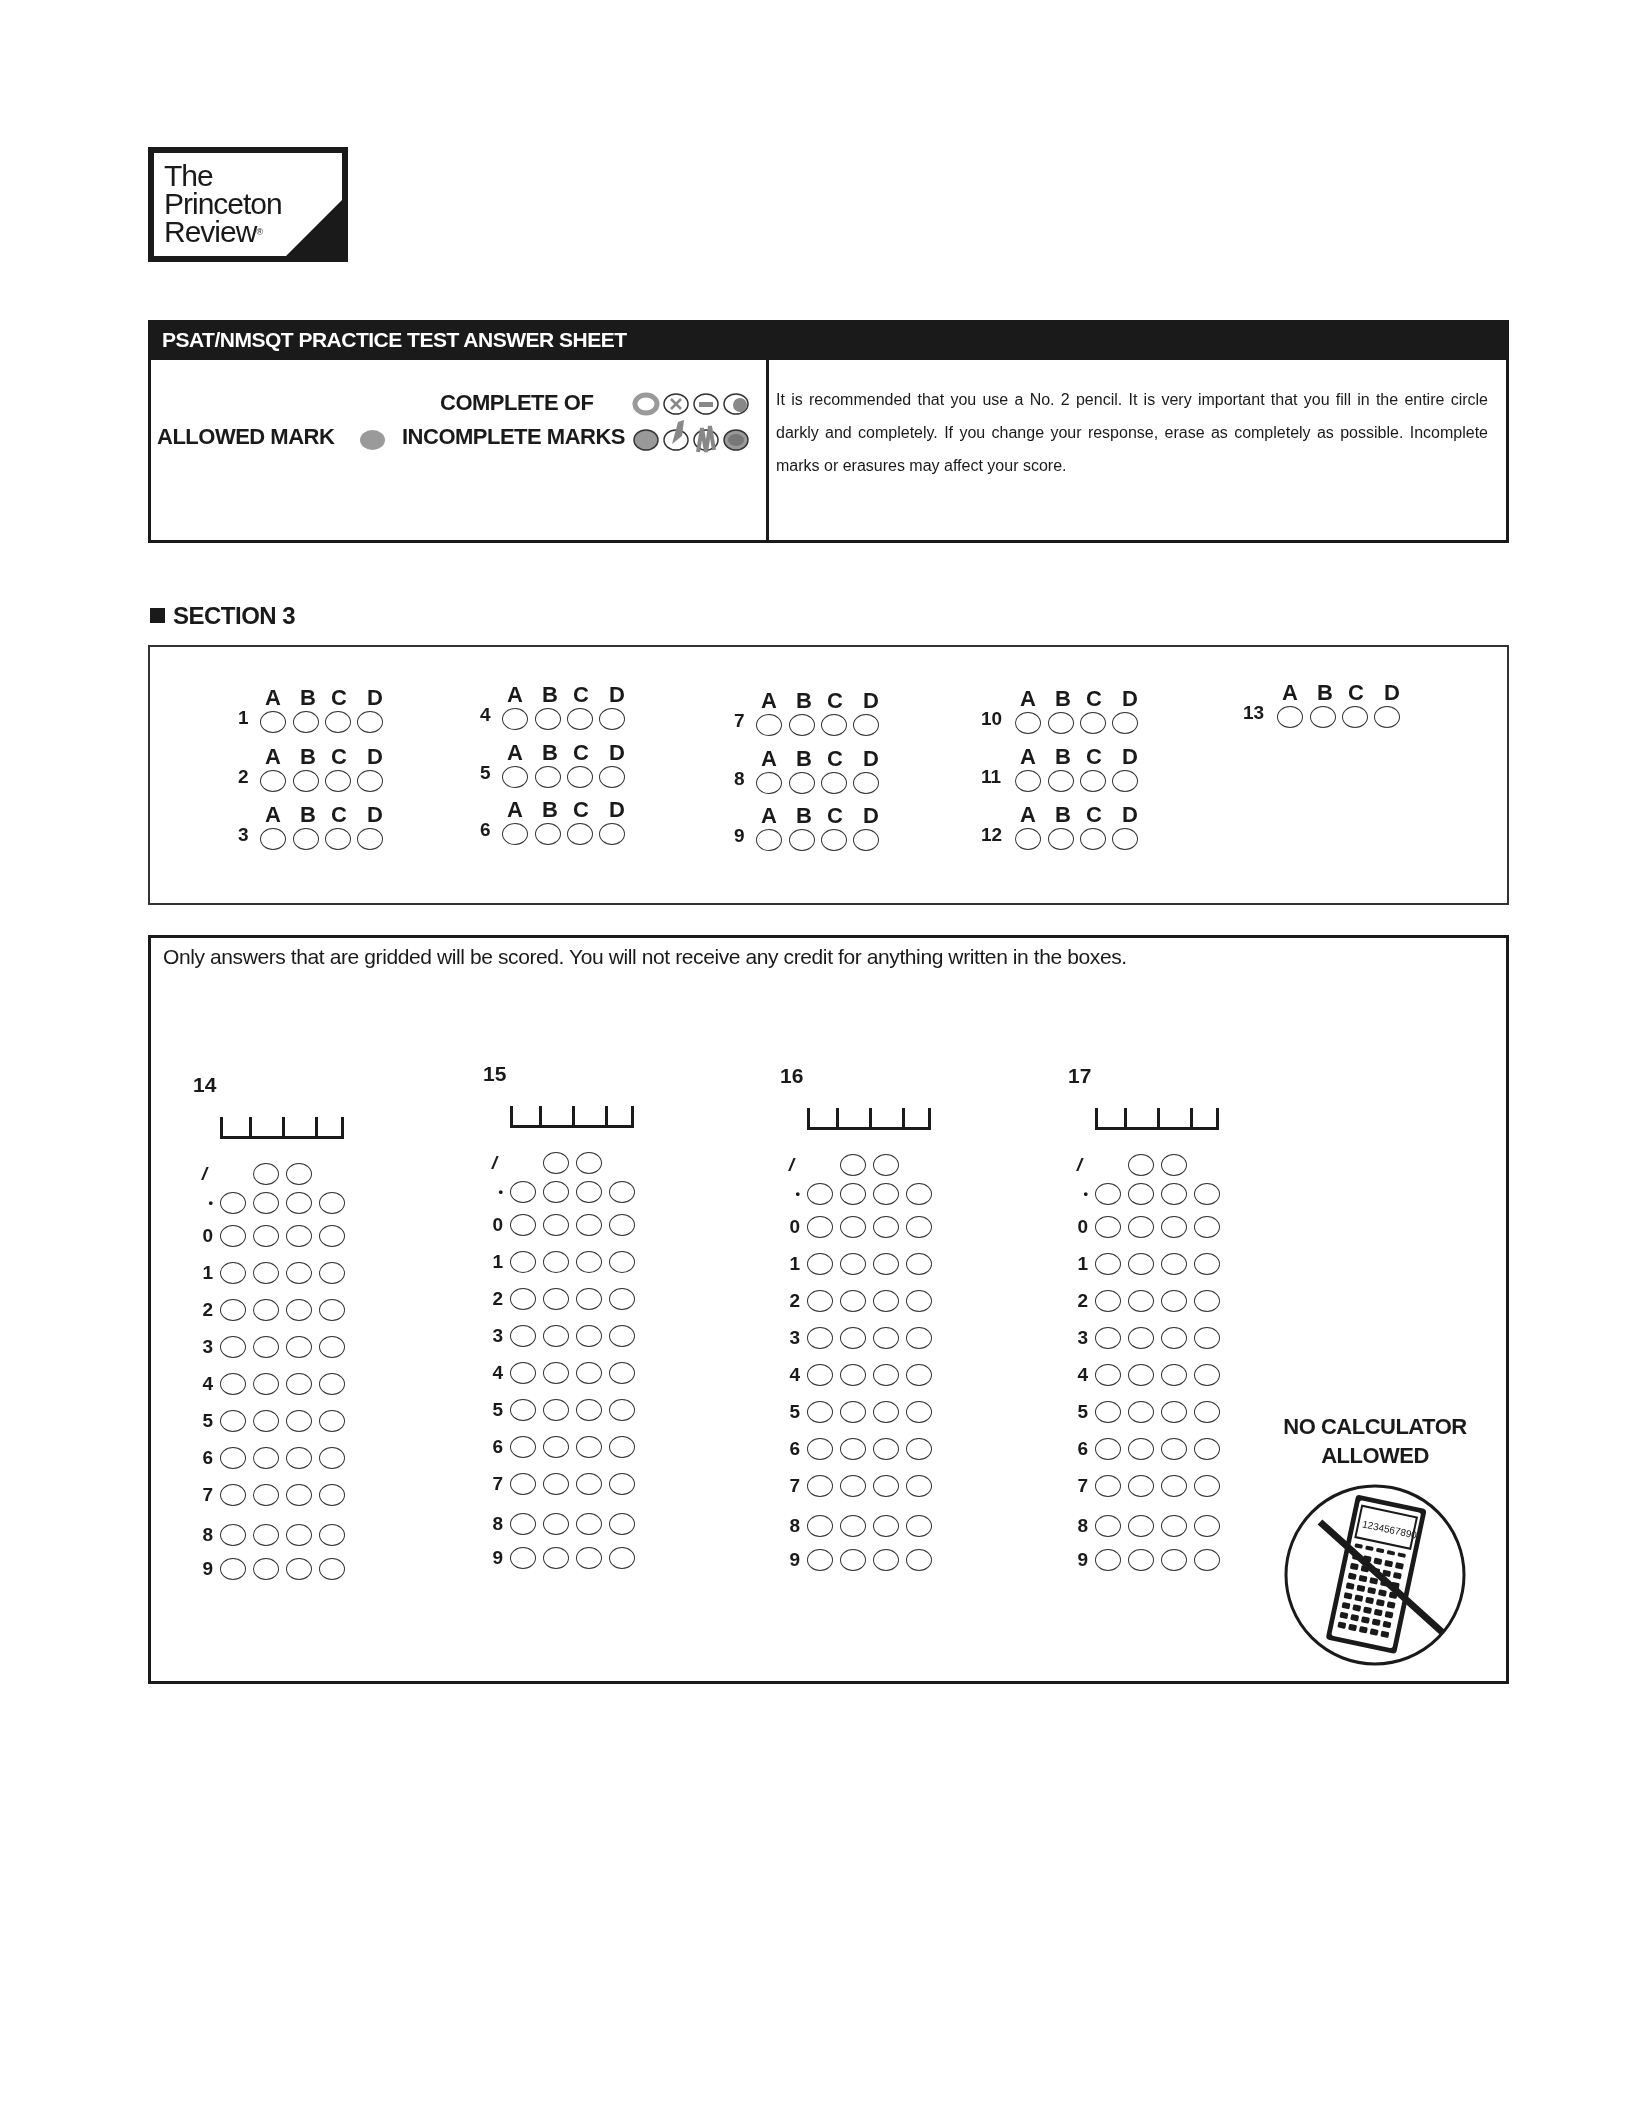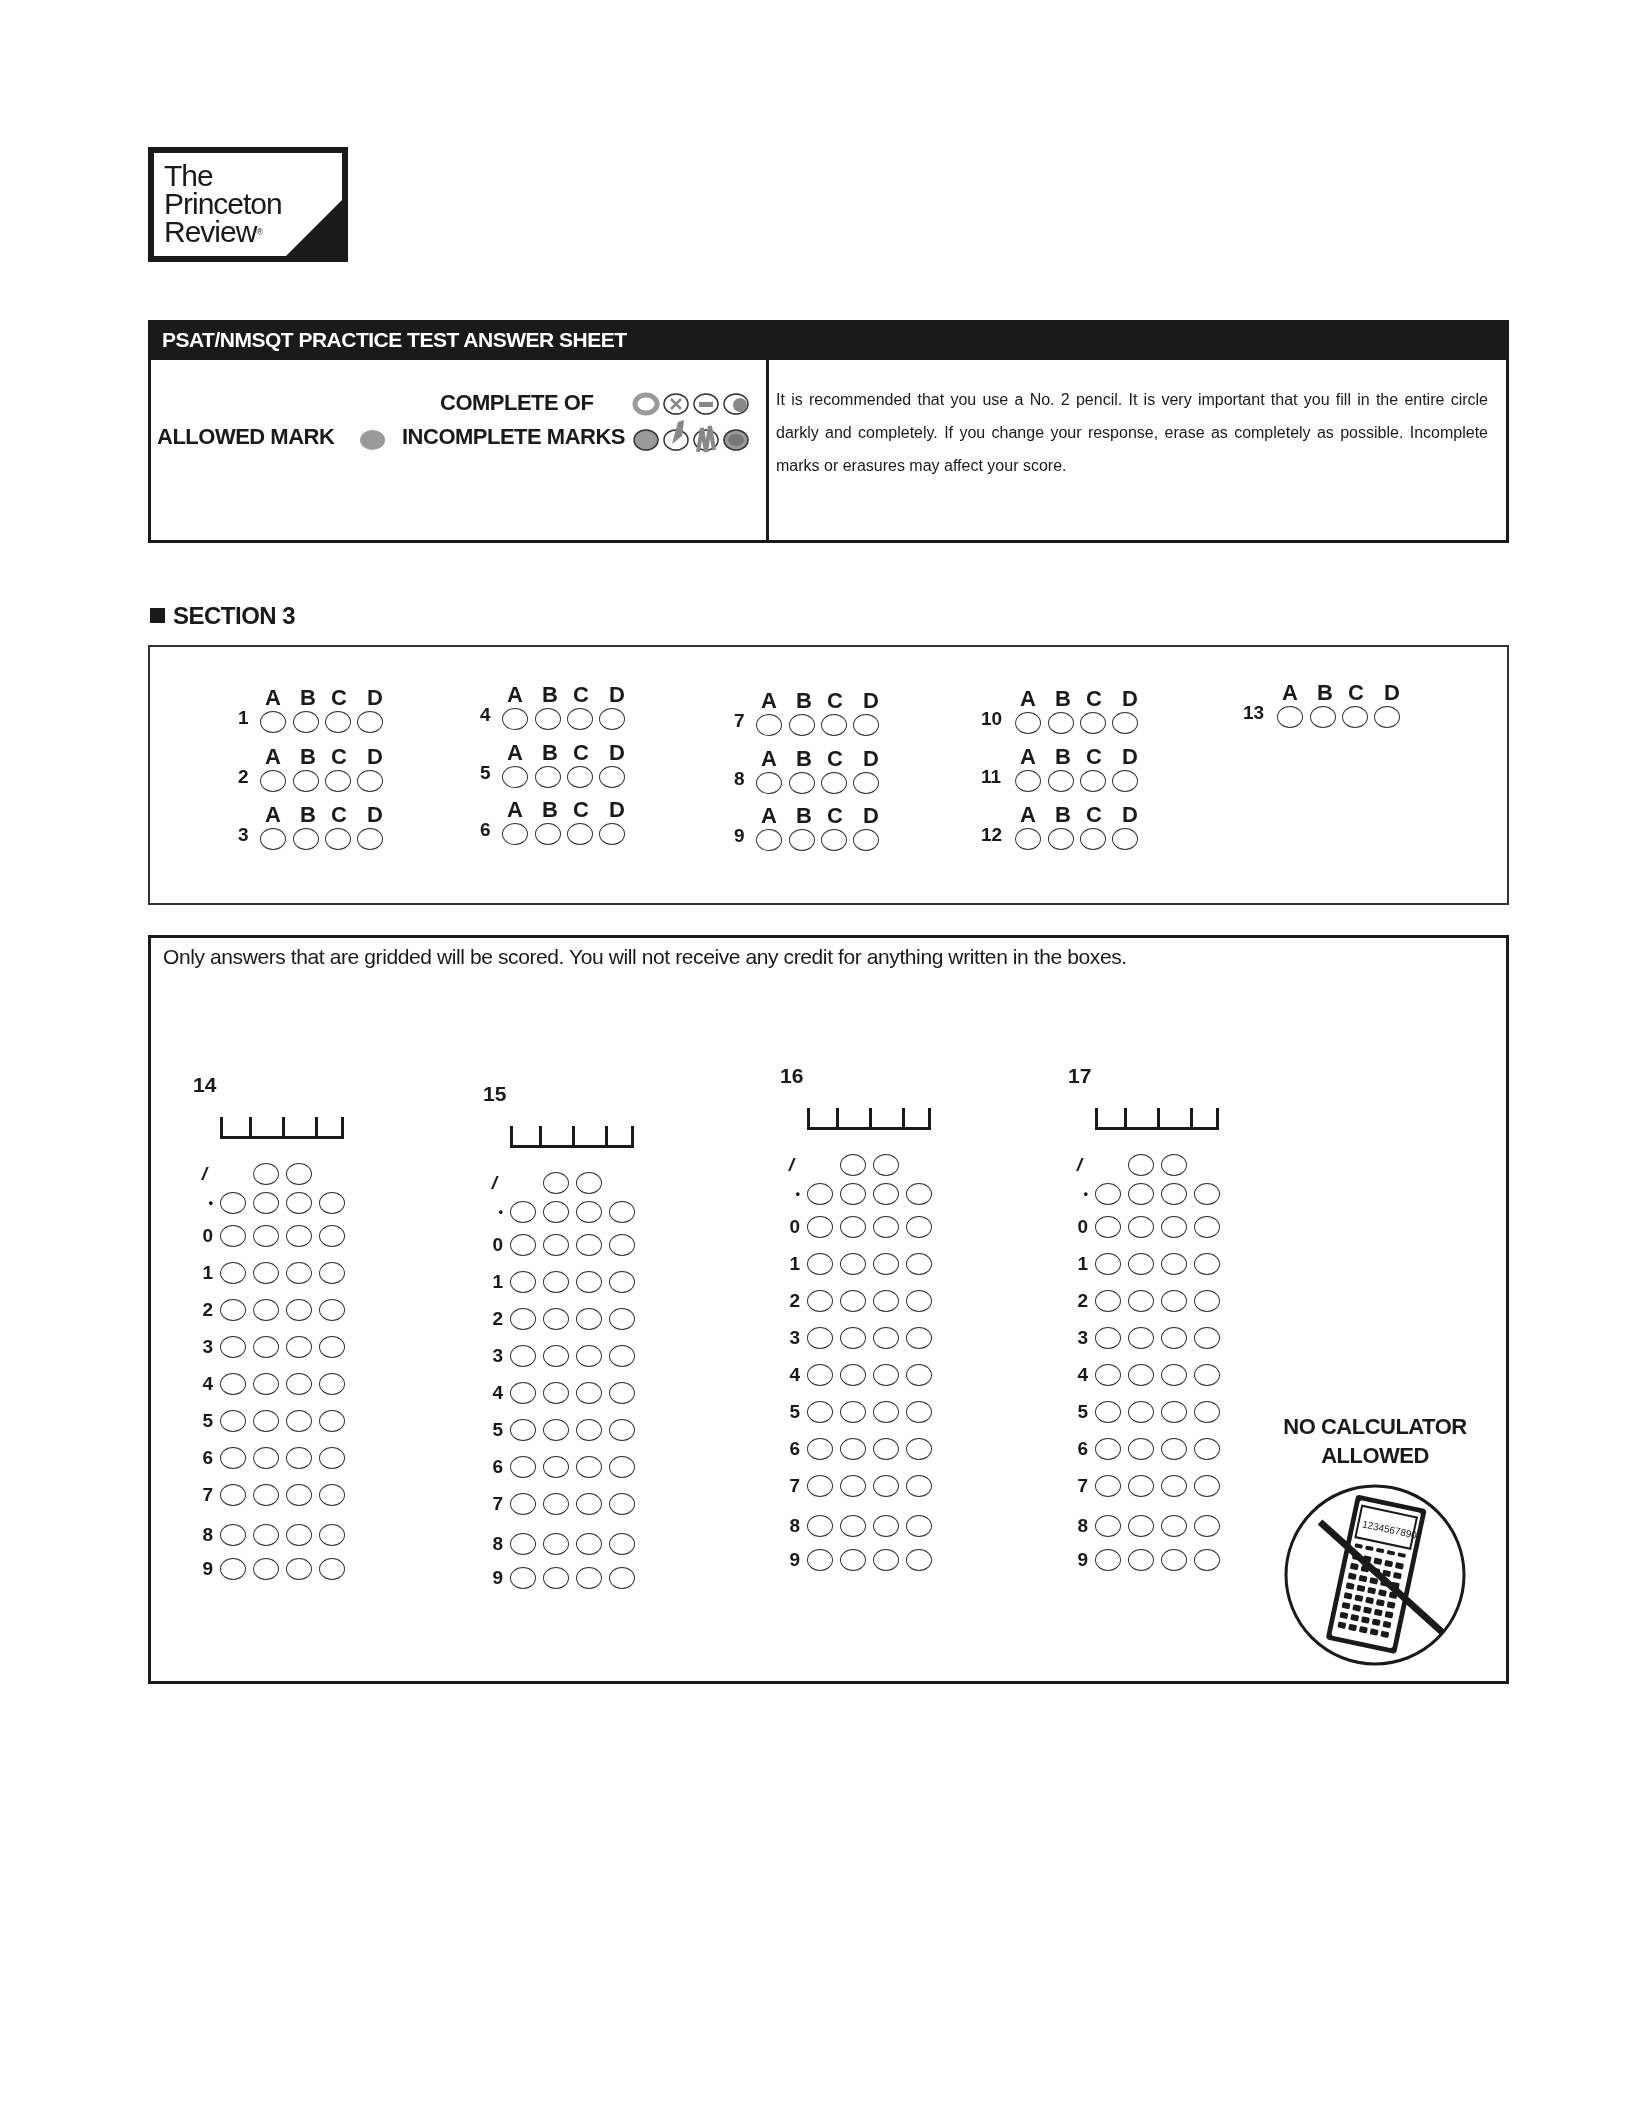--- a/index.html
+++ b/index.html
@@ -399,21 +399,21 @@
         <div class="ov" style="left: 126px;"></div>
       </div>
       <div class="gq-row" style="top: 484px;">
         <div class="lbl">9</div>
         <div class="ov" style="left: 27px;"></div>
         <div class="ov" style="left: 60px;"></div>
         <div class="ov" style="left: 93px;"></div>
         <div class="ov" style="left: 126px;"></div>
       </div>
     </div>
-    <div class="gq" style="left: 483px; top: 1062px; margin-top: 20px;">
+    <div class="gq" style="left: 483px; top: 1062px;">
       <div class="gq-num">15</div>
       <div class="gq-boxes">
         <i style="left: -3px;"></i>
         <i style="left: 26px;"></i>
         <i style="left: 59px;"></i>
         <i style="left: 92px;"></i>
         <i style="left: 118px;"></i>
       </div>
       <div class="gq-row" style="top: 89px;">
         <div class="lbl" style="font-style: italic; width: 14px;">/</div>

